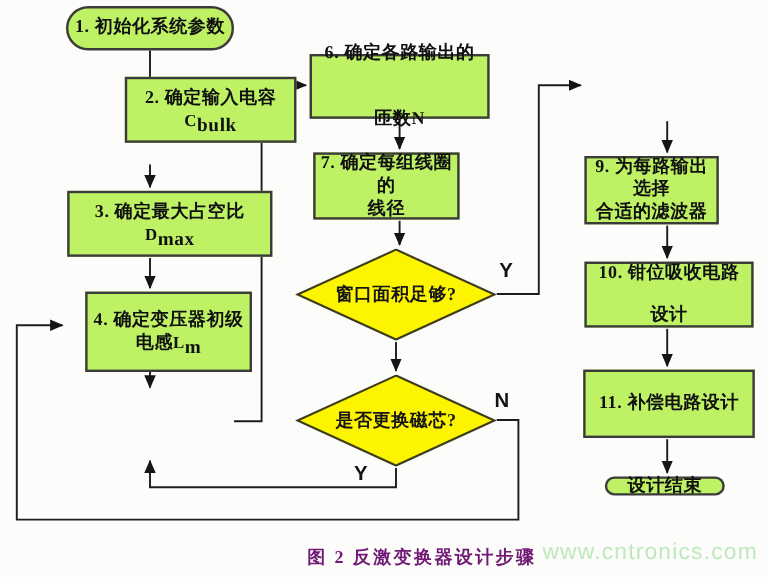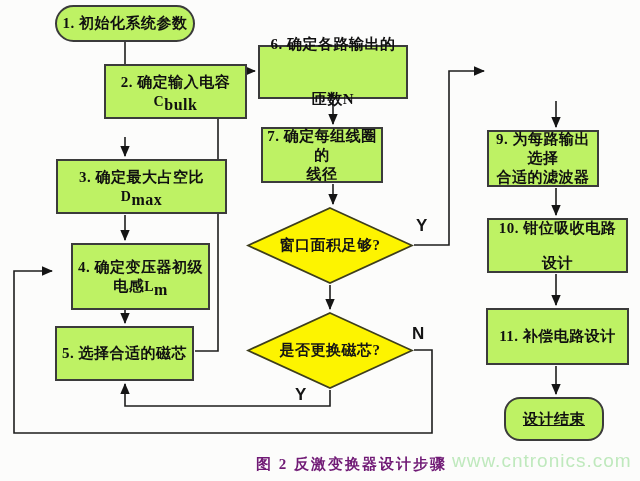--- a/index.html
+++ b/index.html
@@ -38,21 +38,21 @@
   #n2  { left:56px;  top:64px;  width:143px; height:55px;margin-left:48px; }
   #n3  { left:56px;  top:159px; width:171px; height:55px; }
   #n4  { left:55px;  top:243px; width:139px; height:67px;margin-left:16px; }
   #n5  { left:55px;  top:326px; width:139px; height:55px; }
   #n6  { left:258px; top:45px;  width:150px; height:54px;gap:36px; }
   #n7  { left:261px; top:127px; width:122px; height:56px; }
   #n8  { left:487px; top:43px;  width:139px; height:57px; }
   #n9  { left:487px; top:130px; width:112px; height:57px; }
   #n10 { left:487px; top:218px; width:141px; height:55px;gap:16px; }
   #n11 { left:486px; top:308px; width:143px; height:57px; }
-  #nend{ left:504px; top:397px; width:100px; height:44px; border-radius:16px;text-decoration:underline; }
+  #nend{ left:504px; top:397px; width:100px; height:16px; border-radius:16px; }
 
   .diamond {
     position:absolute;
     display:flex; align-items:center; justify-content:center;
     text-align:center;
     z-index:2;
   }
   #d1 { left:246px; top:207px; width:168px; height:77px; }
   #d2 { left:246px; top:312px; width:168px; height:77px; }
   .diamond svg { position:absolute; left:0; top:0; }
@@ -124,23 +124,20 @@
   <div id="n3" class="node">
     <span>3. 确定最大占空比</span>
     <span><span class="sym">D</span><sub>max</sub></span>
   </div>
 
   <div id="n4" class="node">
     <span>4. 确定变压器初级</span>
     <span><span>电感</span><span class="sym">L</span><sub>m</sub></span>
   </div>
 
-  <div id="n5" class="node">
-    <span>5. 选择合适的磁芯</span>
-  </div>
 
   <div id="n6" class="node">
     <span>6. 确定各路输出的</span>
     <span>匝数N</span>
   </div>
 
   <div id="n7" class="node">
     <span>7. 确定每组线圈的</span>
     <span>线径</span>
   </div>

